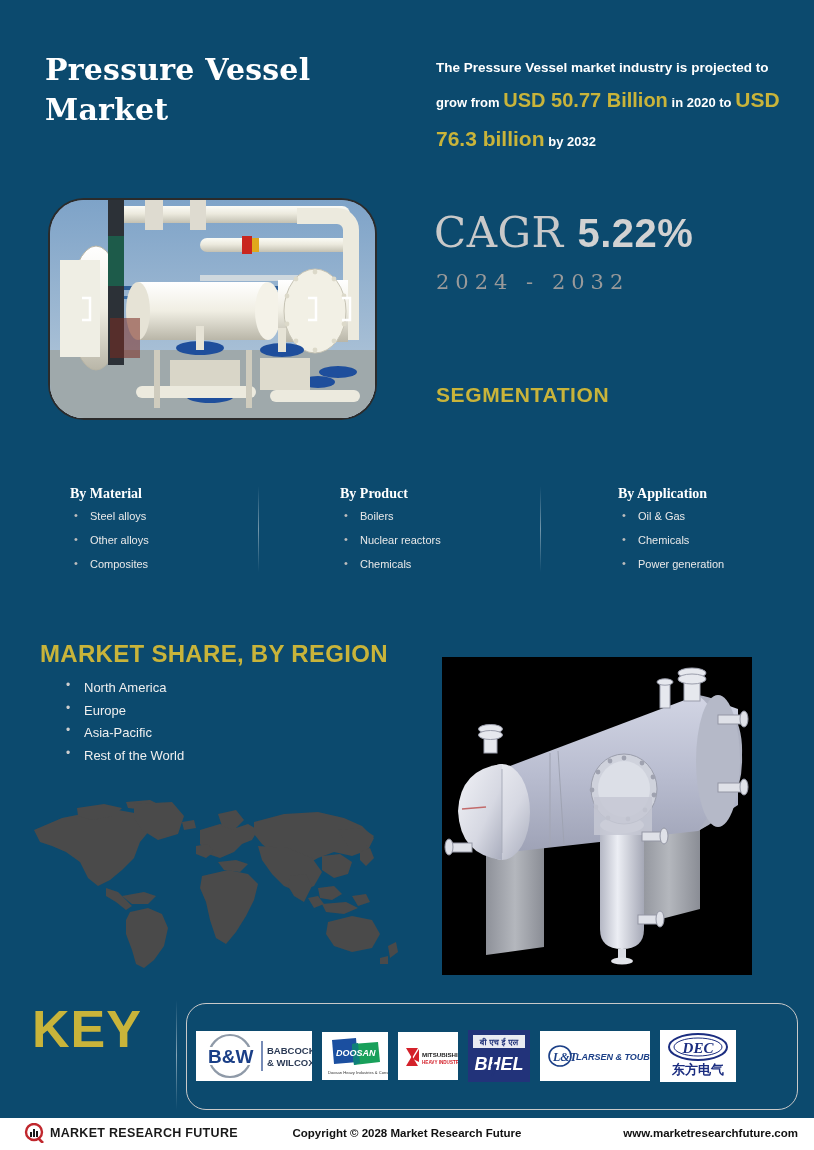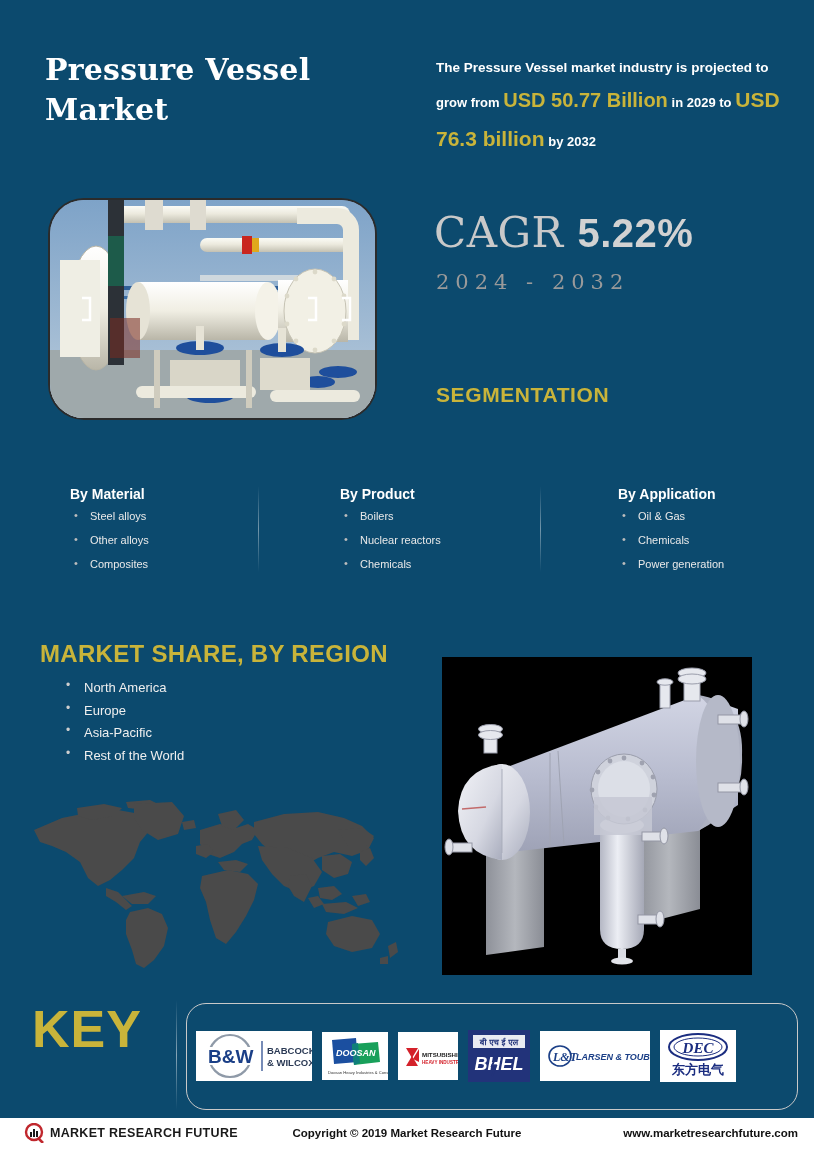--- a/index.html
+++ b/index.html
@@ -26,21 +26,21 @@
   .cagr{position:absolute;left:434px;top:212px;color:#c9c9c9;
         font-family:"DejaVu Serif","Liberation Serif",serif;font-size:42px;line-height:1;letter-spacing:.5px;}
   .cagr b{font-family:"Liberation Sans",sans-serif;font-weight:700;font-size:40px;color:#d2d2d2;}
   .cagr-years{position:absolute;left:436px;top:270px;color:#9a9a9a;font-size:21px;letter-spacing:6px;
         font-family:"DejaVu Serif","Liberation Serif",serif;}
   .seg-title{position:absolute;left:436px;top:383px;color:#c9b43a;font-size:21px;font-weight:700;letter-spacing:.6px;}
 
   
   .segwrap{position:absolute;left:0;top:486px;width:814px;height:104px;}
   .segcol{position:absolute;top:0;}
-  .segcol h4{margin:0 0 9px 0;font-size:14px;font-weight:700;color:#fff;}
+  .segcol h4{margin:0 0 9px 0;font-size:14px;font-weight:700;color:#fff;font-family:Liberation Serif, serif;}
   .segcol ul{margin:0;padding:0;list-style:none;}
   .segcol li{font-size:11px;color:#e9e9e9;line-height:1;padding:0 0 13px 20px;position:relative;}
   .segcol li:before{content:"\2022";position:absolute;left:4px;top:-1px;color:#bdbdbd;font-size:11px;}
   .seg-div{position:absolute;top:0;width:1px;height:86px;
            background:linear-gradient(to bottom,rgba(255,255,255,0),rgba(255,255,255,.42),rgba(255,255,255,0));}
 
   
   .ms-title{position:absolute;left:40px;top:640px;color:#c9b43a;font-size:24px;font-weight:700;letter-spacing:.3px;}
   .ms-list{position:absolute;left:58px;top:681px;margin:0;padding:0;list-style:none;}
   .ms-list li{font-size:13px;color:#efefef;line-height:1;padding:0 0 9.5px 26px;position:relative;}
@@ -74,21 +74,21 @@
 <body>
 
 <div class="page">
 
   <div class="title">Pressure Vessel Market</div>
 
   <div class="blurb">
     <span>The Pressure Vessel market industry is projected to</span>
     <span class="sm">grow from</span>
     <span class="gold-lg">USD 50.77 Billion</span>
-    <span class="sm">in 2029 to</span>
+    <span class="sm">in 2020 to</span>
     <span class="gold-lg2">USD 76.3 billion</span>
     <span class="sm">by 2032</span>
   </div>
 
   <div class="photo">
     <svg viewBox="0 0 325 218" preserveAspectRatio="none">
       <defs>
         <linearGradient id="sky" x1="0" y1="0" x2="0" y2="1">
           <stop offset="0" stop-color="#7ea3c8"></stop>
             <stop offset="1" stop-color="#b9cbdb"></stop>
@@ -443,17 +443,17 @@
     <div class="fl">
       <svg width="20" height="20" viewBox="0 0 20 20">
         <circle cx="10" cy="9" r="8" fill="none" stroke="#c0272d" stroke-width="2.4"></circle>
         <rect x="6" y="9" width="2" height="5" fill="#1b1b1b"></rect>
         <rect x="9" y="6" width="2" height="8" fill="#1b1b1b"></rect>
         <rect x="12" y="8" width="2" height="6" fill="#1b1b1b"></rect>
         <line x1="14" y1="15" x2="19" y2="20" stroke="#c0272d" stroke-width="2.6"></line>
       </svg>
       <span class="mrf-txt">MARKET RESEARCH FUTURE</span>
     </div>
-    <div class="fc">Copyright © 2019 Market Research Future</div>
+    <div class="fc">Copyright © 2028 Market Research Future</div>
     <div class="fr">www.marketresearchfuture.com</div>
   </div>
 
 </div>
 
 </body></html>

